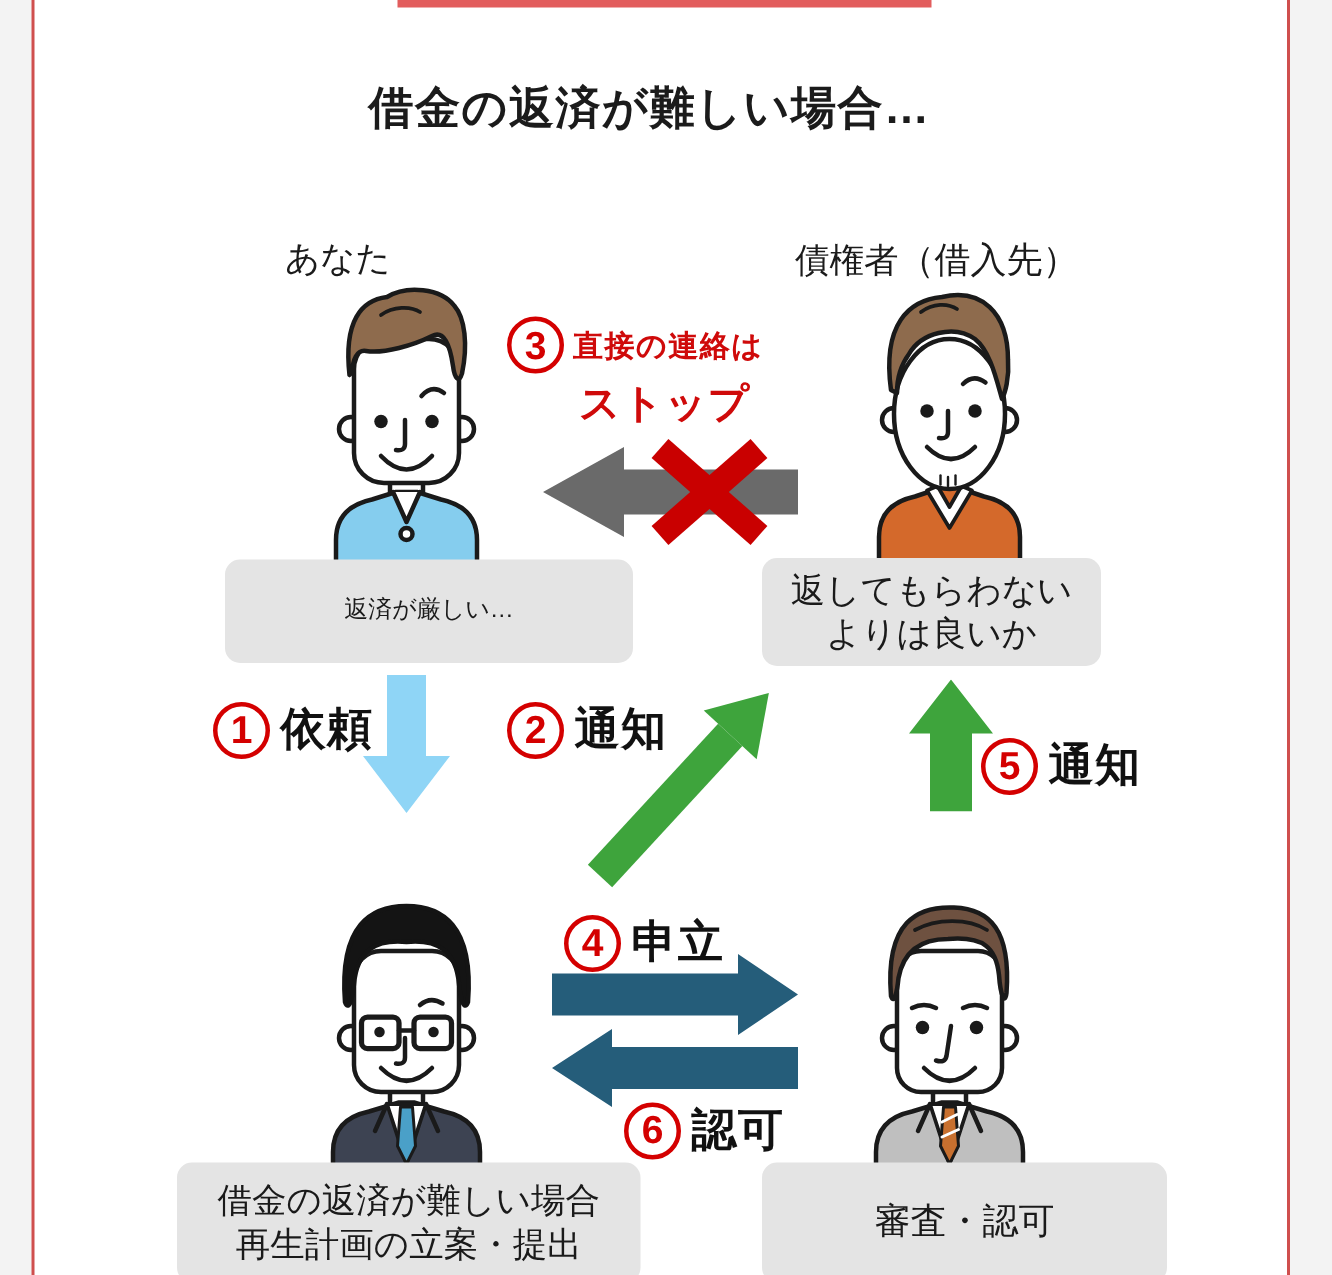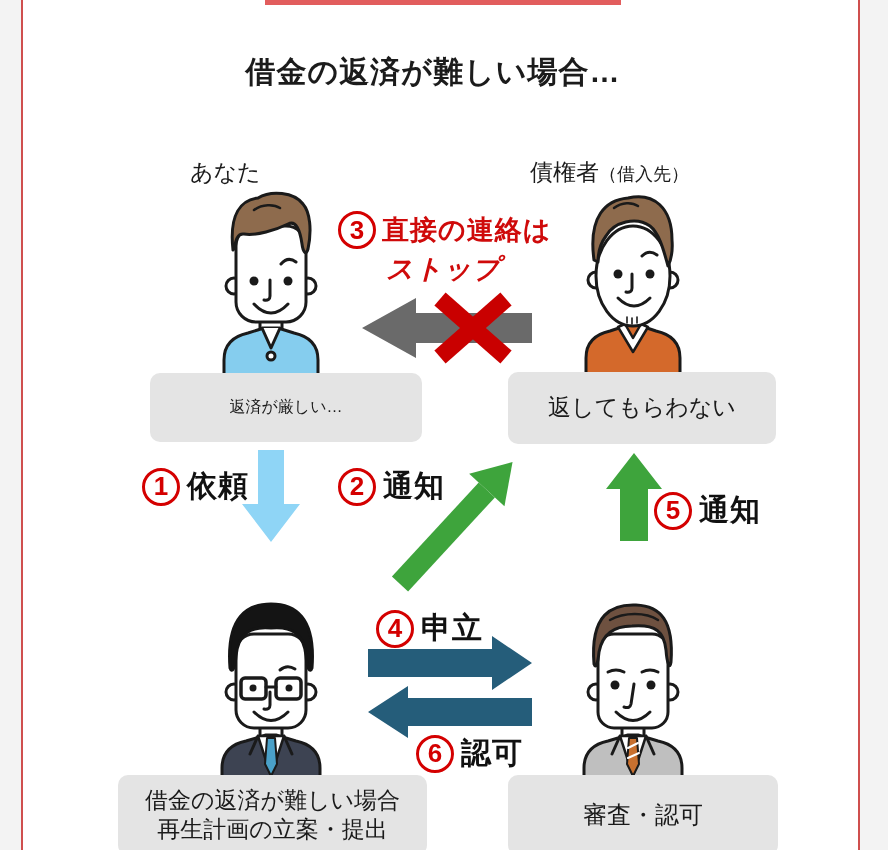--- a/index.html
+++ b/index.html
@@ -12,30 +12,30 @@
   .panel{
     position:absolute;left:21px;top:0;width:835px;height:850px;
     background:#ffffff;border-left:2px solid #cf4f4e;border-right:2px solid #cf4f4e;
   }
   .top-bar{position:absolute;left:265px;top:0;width:356px;height:5px;background:#e25d5d;z-index:2;}
   .title{
     position:absolute;left:0;top:52px;width:866px;text-align:center;
     font-size:30px;font-weight:600;letter-spacing:1px;z-index:2;color:#1b1b1b;
   }
   .actor-label{position:absolute;font-size:23px;color:#1b1b1b;z-index:2;white-space:nowrap;}
-  .actor-label .sub{font-size:18px;}
+  .actor-label .sub{font-size:24px;}
   .avatar{position:absolute;z-index:1;}
   .callout{
     position:absolute;background:#e4e4e4;border-radius:10px;z-index:5;
     display:flex;flex-direction:column;align-items:center;justify-content:center;
     text-align:center;color:#1a1a1a;
   }
   .callout .line{line-height:1.28;}
   .box-you{left:150px;top:373px;width:272px;height:69px;font-size:16px;}
-  .box-creditor{left:508px;top:372px;width:268px;height:72px;font-size:23px;}
+  .box-creditor{left:508px;top:372px;width:226px;height:72px;font-size:23px;}
   .box-lawyer{left:118px;top:775px;width:309px;height:80px;font-size:23px;}
   .box-court{left:508px;top:775px;width:270px;height:80px;font-size:24px;}
   .arrow{position:absolute;z-index:3;}
   .x-mark{position:absolute;z-index:4;}
   .step{
     position:absolute;display:flex;align-items:center;gap:7px;z-index:6;
     font-weight:800;color:#111;white-space:nowrap;
   }
   .circ{
     display:inline-flex;align-items:center;justify-content:center;flex:0 0 auto;
@@ -43,22 +43,22 @@
     color:#d40000;font-size:26px;font-weight:800;background:#fff;box-sizing:border-box;
   }
   .step-text{font-size:30px;letter-spacing:1px;}
   .step1{left:142px;top:466px;}
   .step2{left:338px;top:466px;}
   .step4{left:376px;top:608px;}
   .step5{left:654px;top:490px;}
   .step6{left:416px;top:733px;}
   .step3{left:338px;top:211px;flex-direction:column;align-items:flex-start;gap:2px;}
   .step3 .row{display:flex;align-items:center;gap:6px;}
-  .step3 .step-text{color:#cf0a0a;font-size:27px;}
-  .step3 .line2{color:#cf0a0a;font-size:27px;font-weight:800;margin-left:48px;letter-spacing:1px;font-style:italic;}
+  .step3 .step-text{color:#cf0a0a;font-size:20px;}
+  .step3 .line2{color:#cf0a0a;font-size:27px;font-weight:800;margin-left:48px;letter-spacing:1px;}
 </style>
 </head>
 <body>
 
 <div class="stage">
   <div class="panel"></div>
   <div class="top-bar"></div>
 
   <div class="title">借金の返済が難しい場合…</div>
 
@@ -230,20 +230,21 @@
   <div class="step step6">
     <span class="circ">6</span>
     <span class="step-text">認可</span>
   </div>
 
   <div class="callout box-you">
     <div class="line">返済が厳しい…</div>
   </div>
   <div class="callout box-creditor">
     <div class="line">返してもらわない</div>
+    <div class="line">よりは良いか</div>
   </div>
   <div class="callout box-lawyer">
     <div class="line">借金の返済が難しい場合</div>
     <div class="line">再生計画の立案・提出</div>
   </div>
   <div class="callout box-court">
     <div class="line">審査・認可</div>
   </div>
 </div>
 

